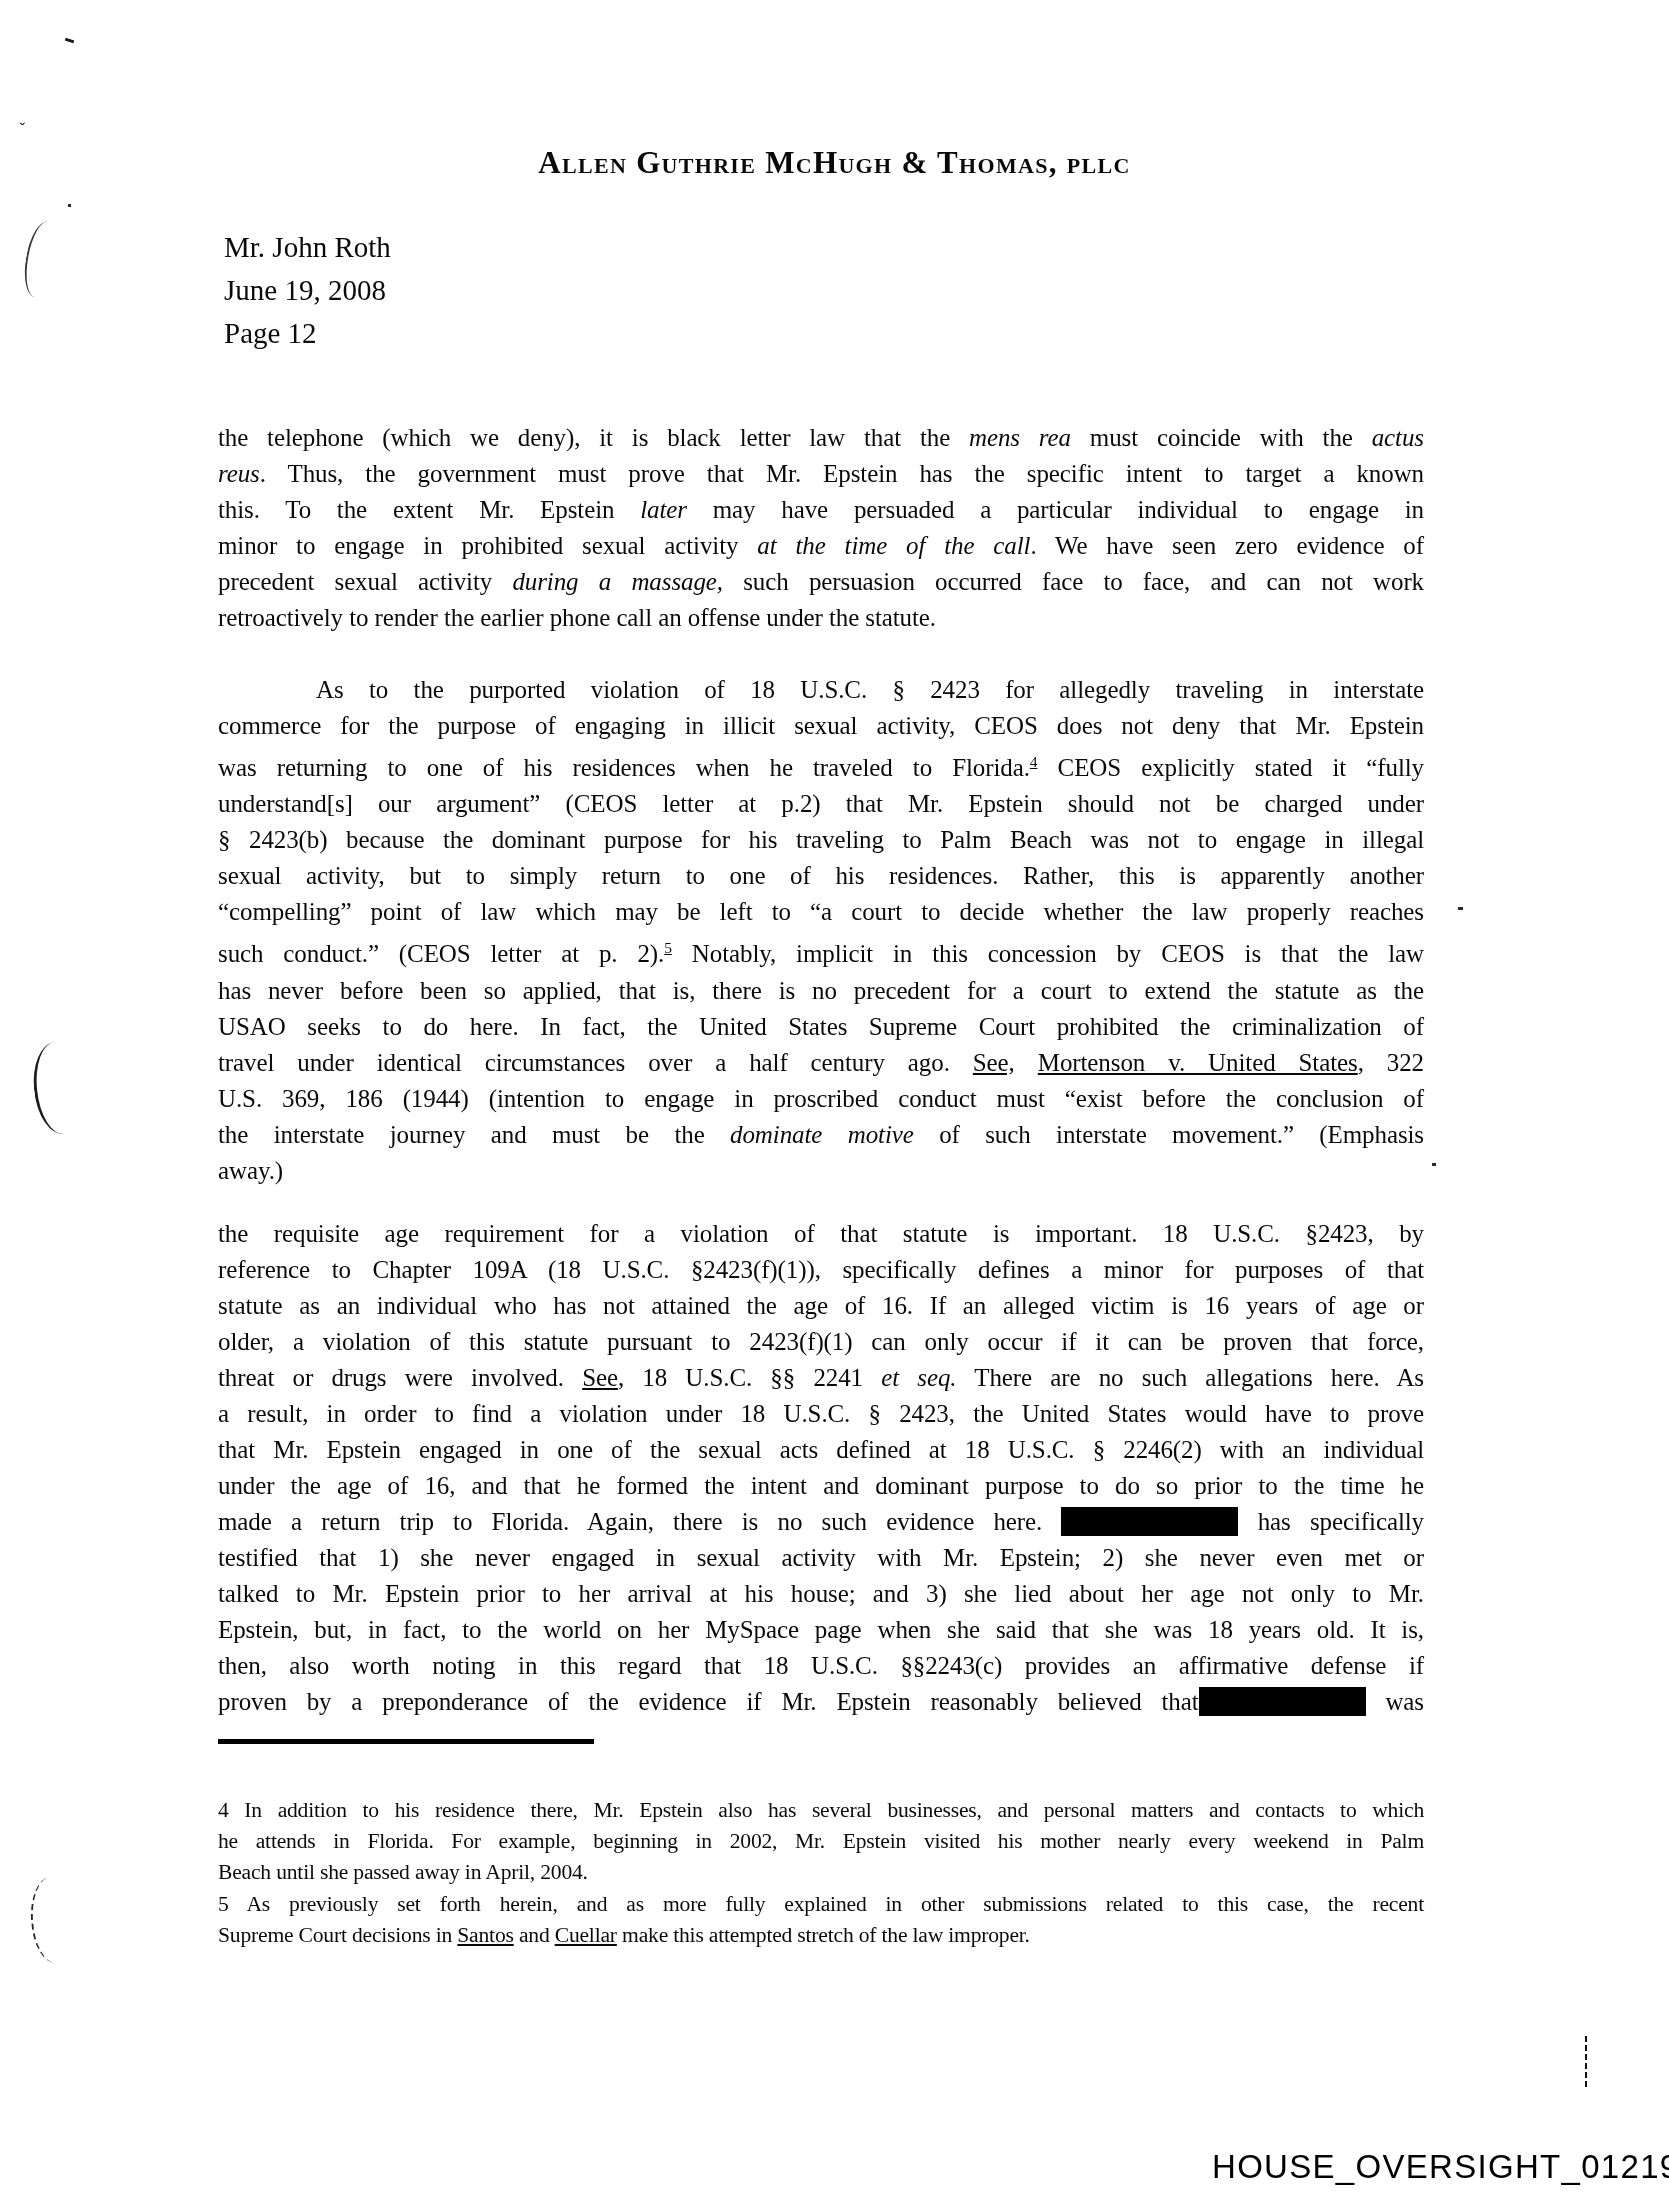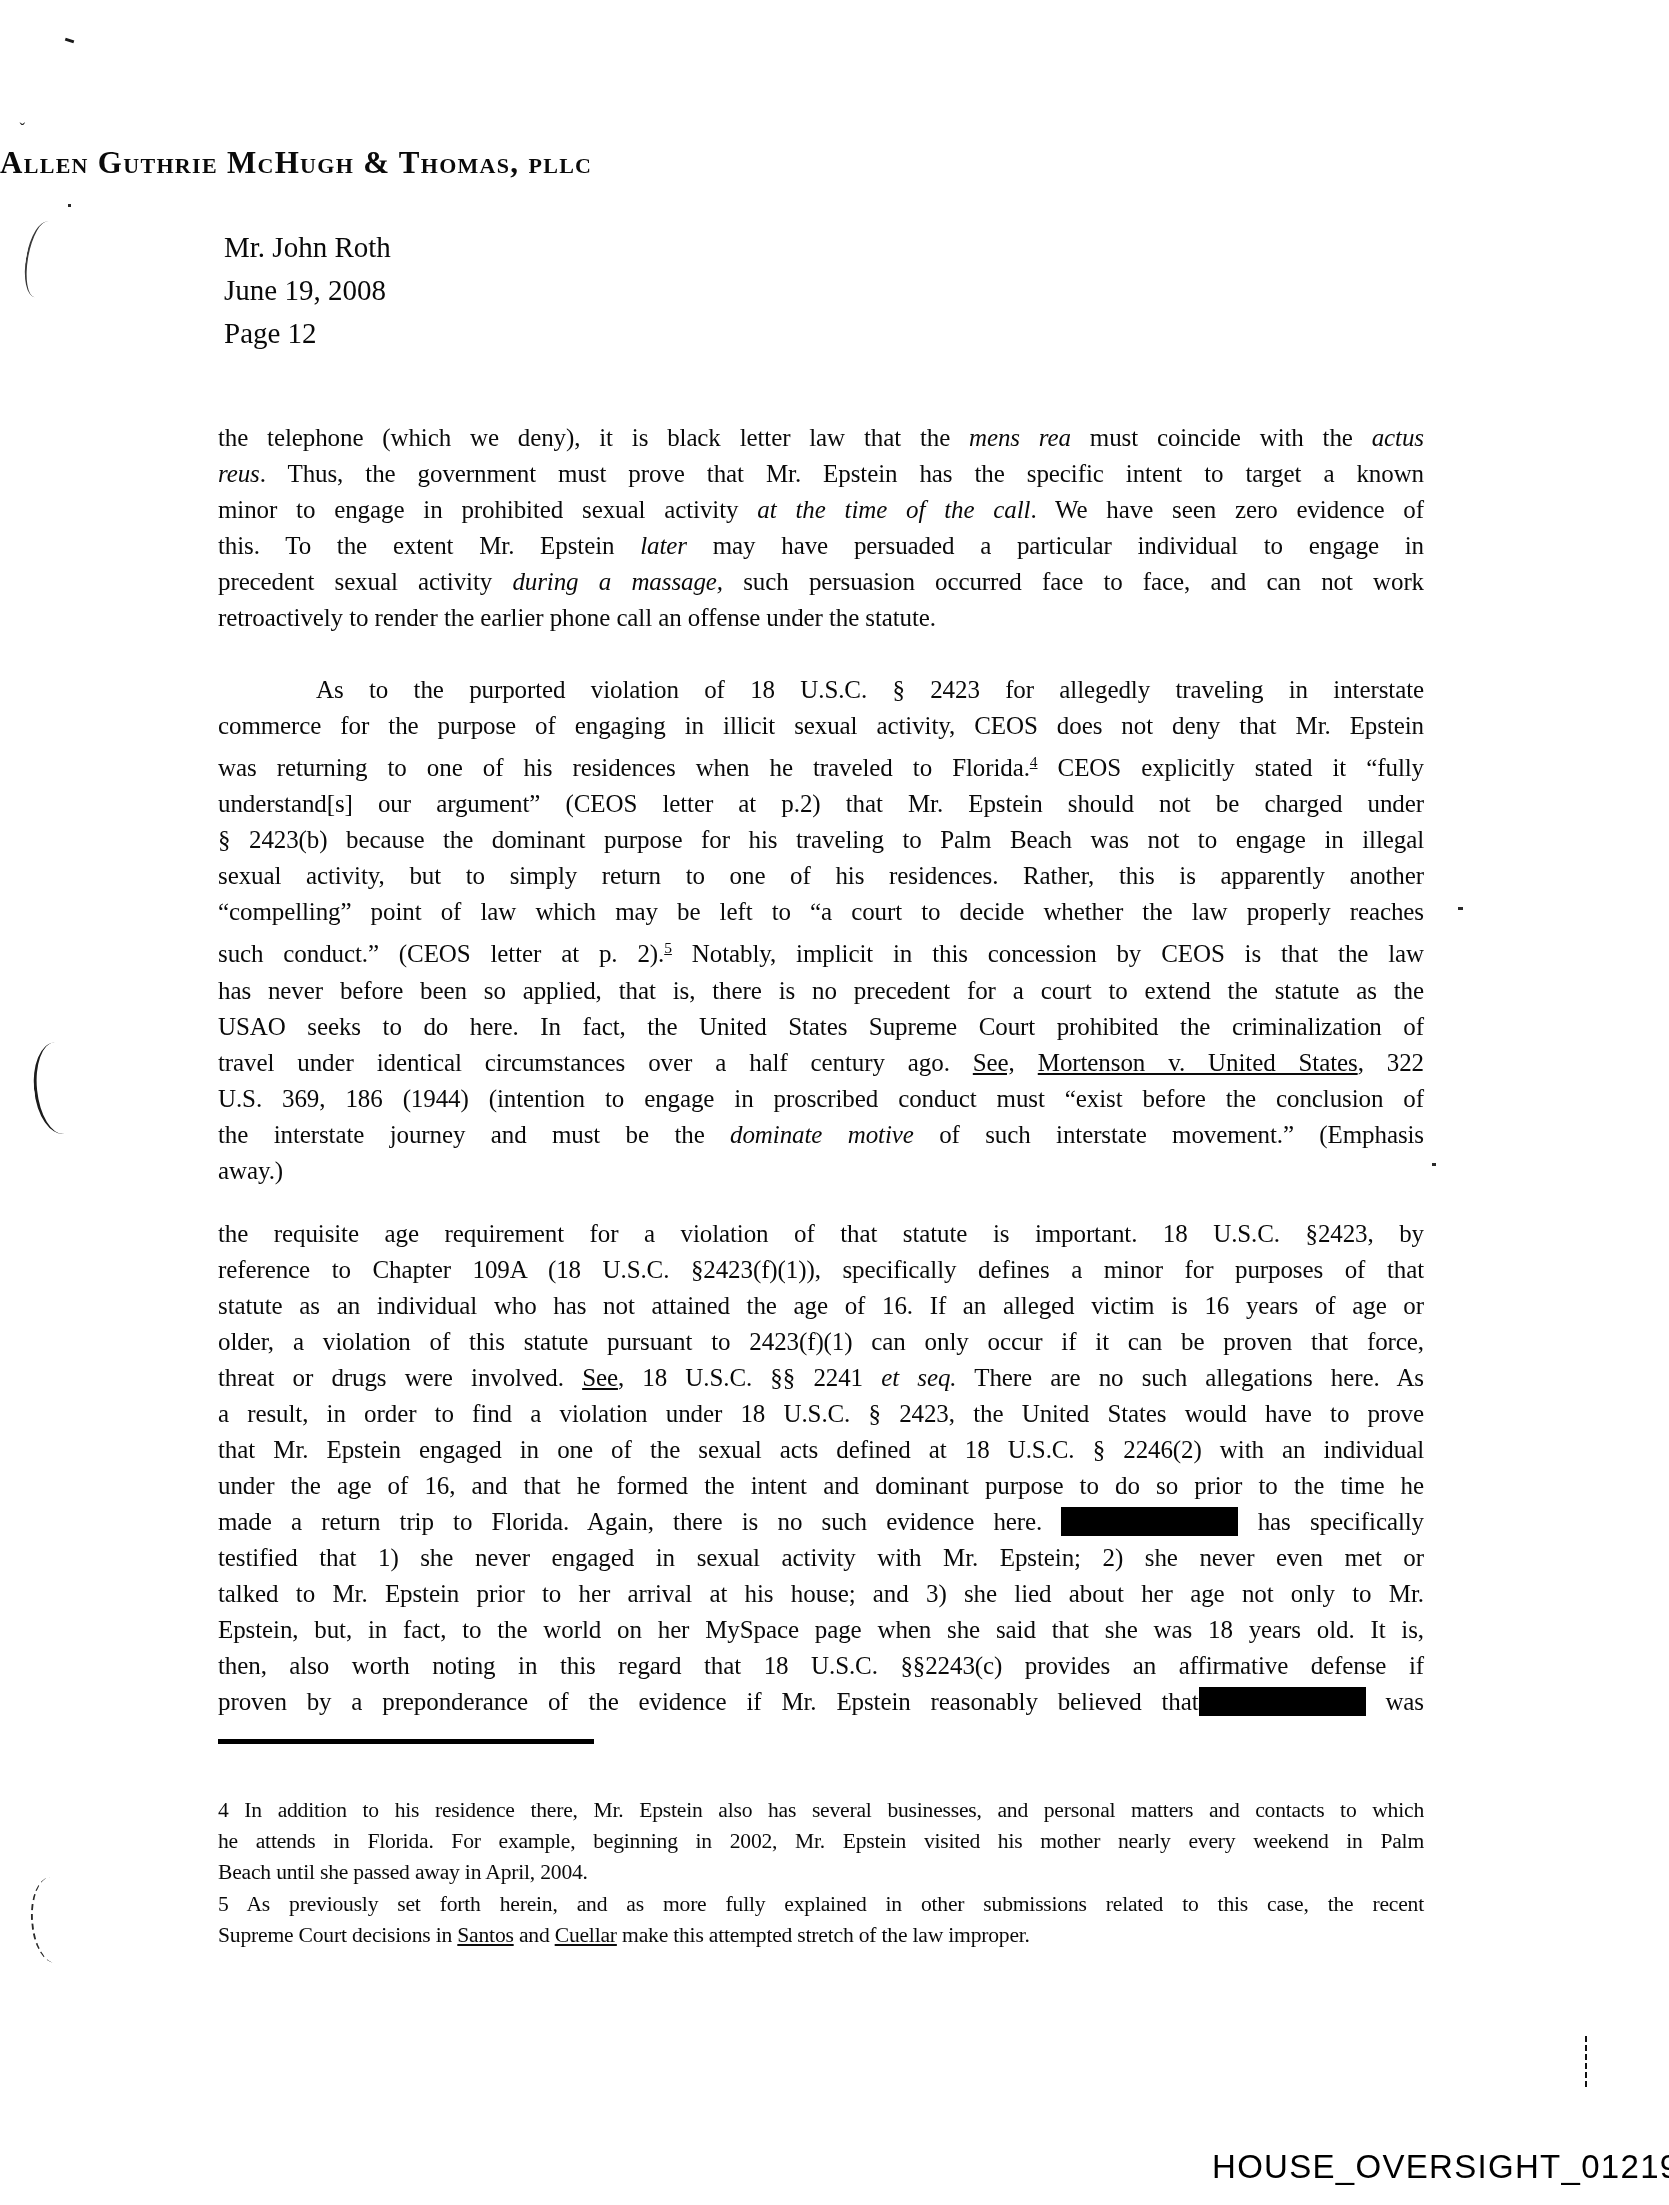--- a/index.html
+++ b/index.html
@@ -6,21 +6,21 @@
   .page {
     position:relative;
     width:1669px; height:2205px;
     background:#ffffff;
     font-family:"Liberation Serif", serif;
     color:#0a0a0a;
     overflow:hidden;
   }
   .letterhead {
     position:absolute; top:145px; left:0; width:1669px;
-    text-align:left;
+    text-align:center;
     font-variant:small-caps;
     font-weight:700;
     font-size:31px;
     letter-spacing:1.3px;
   }
   .address { position:absolute; top:226px; left:224px; font-size:29px; line-height:43px; }
   .content { position:absolute; left:218px; top:0; width:1206px; }
   .para { position:absolute; left:0; width:1206px; font-size:25px; letter-spacing:-0.1px;margin-top:38px; }
   .para .line { text-align:justify; text-align-last:justify; text-justify:inter-word; line-height:36px; }
   .para .line.endline { text-align-last:left; }
@@ -61,22 +61,22 @@
     <div>Mr. John Roth</div>
     <div>June 19, 2008</div>
     <div>Page 12</div>
   </div>
 
   <div class="content" id="body-content">
     <div class="fn-rule"></div>
   <div class="para " style="top: 382px;">
         <div class="line"><span>the telephone (which we deny), it is black letter law that the </span><span style="font-style: italic;">mens rea</span><span> must coincide with the </span><span style="font-style: italic;">actus</span></div>
         <div class="line"><span style="font-style: italic;">reus</span><span>. Thus, the government must prove that Mr. Epstein has the specific intent to target a known</span></div>
+        <div class="line"><span>this. To the extent Mr. Epstein </span><span style="font-style: italic;">later</span><span> may have persuaded a particular individual to engage in</span></div>
         <div class="line"><span>minor to engage in prohibited sexual activity </span><span style="font-style: italic;">at the time of the call</span><span>. We have seen zero evidence of</span></div>
-        <div class="line"><span>this. To the extent Mr. Epstein </span><span style="font-style: italic;">later</span><span> may have persuaded a particular individual to engage in</span></div>
         <div class="line"><span>precedent sexual activity </span><span style="font-style: italic;">during a massage,</span><span> such persuasion occurred face to face, and can not work</span></div>
         <div class="line endline"><span>retroactively to render the earlier phone call an offense under the statute.</span></div>
       </div>
       <div class="para " style="top: 634px;">
         <div class="line" style="text-indent: 98px;"><span>As to the purported violation of 18 U.S.C. § 2423 for allegedly traveling in interstate</span></div>
         <div class="line"><span>commerce for the purpose of engaging in illicit sexual activity, CEOS does not deny that Mr. Epstein</span></div>
         <div class="line"><span>was returning to one of his residences when he traveled to Florida.</span><span class="sup" style="text-decoration: underline;">4</span><span> CEOS explicitly stated it “fully</span></div>
         <div class="line"><span>understand[s] our argument” (CEOS letter at p.2) that Mr. Epstein should not be charged under</span></div>
         <div class="line"><span>§ 2423(b) because the dominant purpose for his traveling to Palm Beach was not to engage in illegal</span></div>
         <div class="line"><span>sexual activity, but to simply return to one of his residences. Rather, this is apparently another</span></div>

